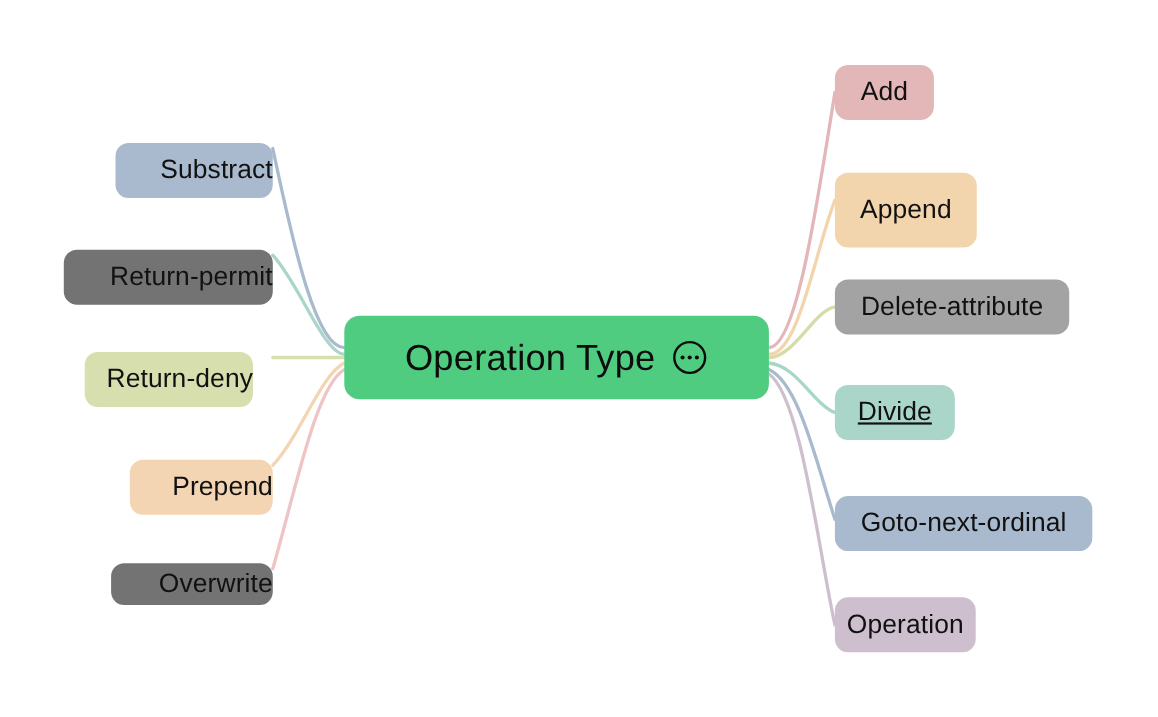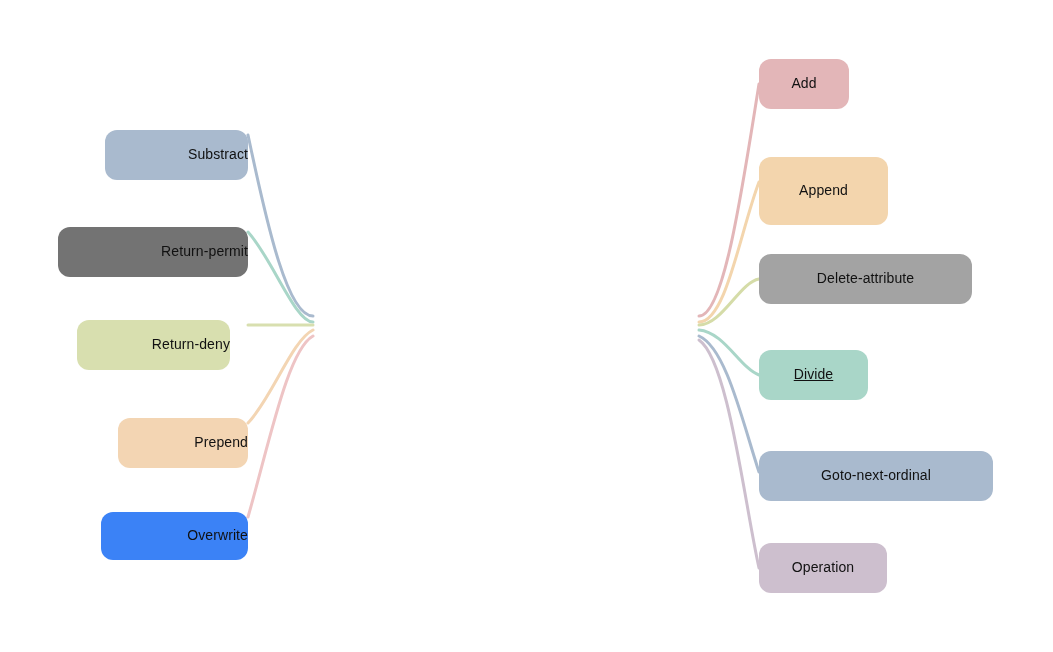--- a/index.html
+++ b/index.html
@@ -26,21 +26,21 @@
     pointer-events: none;
   }
   .node {
     position: absolute;
     box-sizing: border-box;
     display: flex;
     align-items: center;
     justify-content: center;
     border-radius: 12px;
     color: #111111;
-    font-size: 14px;
+    font-size: 24px;
     line-height: 1.1;
     letter-spacing: 0.1px;
     white-space: nowrap;
     z-index: 3;
   }
   .node-left {
     justify-content: flex-end;
     margin-top: 20px;
   }
   .node-right {
@@ -81,35 +81,46 @@
       <path d="M 313 330 C 292 340 272 398 248 423" fill="none" stroke="#F3D5B3" stroke-width="3" stroke-linecap="round"></path>
       <path d="M 313 336 C 288 350 270 440 248 517" fill="none" stroke="#EEC4C5" stroke-width="3" stroke-linecap="round"></path>
       <path d="M 699 316 C 724 316 742 190 759 84" fill="none" stroke="#E3B6B8" stroke-width="3" stroke-linecap="round"></path>
       <path d="M 699 322 C 726 322 740 232 759 182" fill="none" stroke="#F3D5AD" stroke-width="3" stroke-linecap="round"></path>
       <path d="M 699 325 C 722 325 740 282 759 279" fill="none" stroke="#D5DCA8" stroke-width="3" stroke-linecap="round"></path>
       <path d="M 699 330 C 724 332 740 368 759 375" fill="none" stroke="#A9D6C8" stroke-width="3" stroke-linecap="round"></path>
       <path d="M 699 336 C 726 348 742 420 759 472" fill="none" stroke="#A9BACE" stroke-width="3" stroke-linecap="round"></path>
       <path d="M 699 340 C 728 360 744 500 759 568" fill="none" stroke="#CDBFCE" stroke-width="3" stroke-linecap="round"></path>
     </svg>
 
+  <div id="central-node" style="left: 313px; top: 287px; width: 386px; height: 76px; background: rgb(79, 204, 128);">
+    <span id="central-label">Operation Type</span>
+    <span class="ellipsis-icon">
+      <svg width="34" height="34" viewBox="0 0 34 34" xmlns="http://www.w3.org/2000/svg">
+        <circle cx="17" cy="17" r="14" fill="none" stroke="#0d0d0d" stroke-width="2.2"></circle>
+        <circle cx="10.5" cy="17" r="1.9" fill="#0d0d0d"></circle>
+        <circle cx="17" cy="17" r="1.9" fill="#0d0d0d"></circle>
+        <circle cx="23.5" cy="17" r="1.9" fill="#0d0d0d"></circle>
+      </svg>
+    </span>
+  </div>
 
   <div id="left-branches">
       <div class="node node-left" style="left: 105px; top: 110px; width: 143px; height: 50px; background: rgb(169, 186, 206);">
         <span>Substract</span>
       </div>
       <div class="node node-left" style="left: 58px; top: 207px; width: 190px; height: 50px; background: #737373;">
         <span>Return-permit</span>
       </div>
       <div class="node node-left" style="left: 77px; top: 300px; width: 153px; height: 50px; background: rgb(216, 223, 175);">
         <span>Return-deny</span>
       </div>
       <div class="node node-left" style="left: 118px; top: 398px; width: 130px; height: 50px; background: rgb(243, 213, 179);">
         <span>Prepend</span>
       </div>
-      <div class="node node-left" style="left: 101px; top: 492px; width: 147px; height: 48px; background: #3b82f6;">
+      <div class="node node-left" style="left: 101px; top: 492px; width: 147px; height: 38px; background: #737373;">
         <span>Overwrite</span>
       </div>
     </div>
   <div id="right-branches">
       <div class="node node-right" style="left: 759px; top: 59px; width: 90px; height: 50px; background: rgb(227, 182, 184);">
         <span>Add</span>
       </div>
       <div class="node node-right" style="left: 759px; top: 157px; width: 129px; height: 68px; background: rgb(243, 213, 173);">
         <span>Append</span>
       </div>

